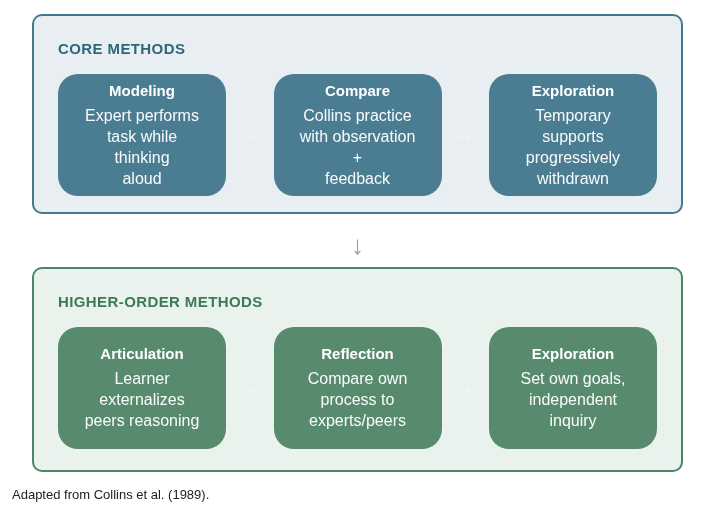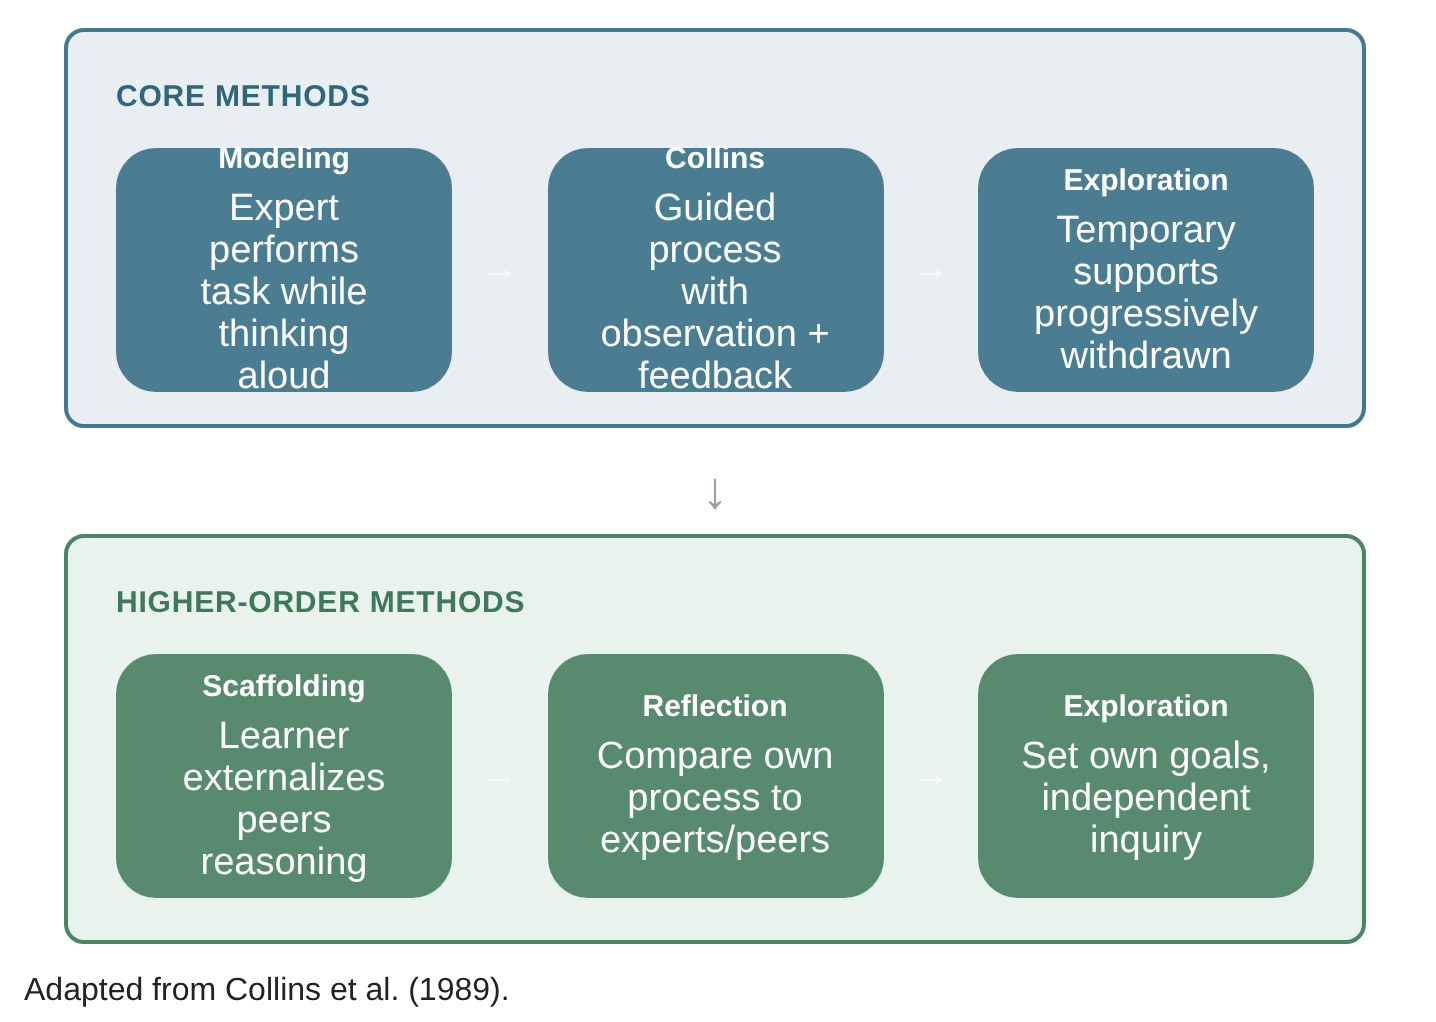--- a/index.html
+++ b/index.html
@@ -60,21 +60,21 @@
   }
   .panel.core .method-box { background: #4a7d92; }
   .panel.higher .method-box { background: #588b6e; }
 
   .box-title {
     font-size: 15px;
     font-weight: 700;
     margin-bottom: 6px;
   }
   .box-body {
-    font-size: 19px;
+    font-size: 16px;
     line-height: 21px;
     white-space: pre-line;
     color: rgba(255,255,255,0.97);
   }
 
   .flow-arrow {
     flex: 1;
     display: flex;
     align-items: center;
     justify-content: center;
@@ -94,21 +94,21 @@
     justify-content: center;
     font-size: 26px;
     color: #9aa1a6;
     user-select: none;
   }
 
   .caption {
     position: absolute;
     left: 12px;
     top: 487px;
-    font-size: 16px;
+    font-size: 13px;
     color: #222222;
   }
 </style>
 </head>
 <body>
 
 <div class="diagram">
 
   <div class="panel core">
     <div class="panel-title">CORE METHODS</div>
@@ -117,22 +117,22 @@
       <div class="method-box">
         <div class="box-title">Modeling</div>
         <div class="box-body">Expert performs
 task while thinking
 aloud</div>
       </div>
 
       <div class="flow-arrow">→</div>
 
       <div class="method-box">
-        <div class="box-title">Collins</div>
-        <div class="box-body">Guided process
+        <div class="box-title">Compare</div>
+        <div class="box-body">Collins practice
 with observation +
 feedback</div>
       </div>
 
       <div class="flow-arrow">→</div>
 
       <div class="method-box">
         <div class="box-title">Exploration</div>
         <div class="box-body">Temporary supports
 progressively
@@ -142,21 +142,21 @@
     </div>
   </div>
 
   <div class="connector">↓</div>
 
   <div class="panel higher">
     <div class="panel-title">HIGHER-ORDER METHODS</div>
     <div class="box-row">
 
       <div class="method-box">
-        <div class="box-title">Scaffolding</div>
+        <div class="box-title">Articulation</div>
         <div class="box-body">Learner externalizes
 peers reasoning</div>
       </div>
 
       <div class="flow-arrow">→</div>
 
       <div class="method-box">
         <div class="box-title">Reflection</div>
         <div class="box-body">Compare own
 process to

